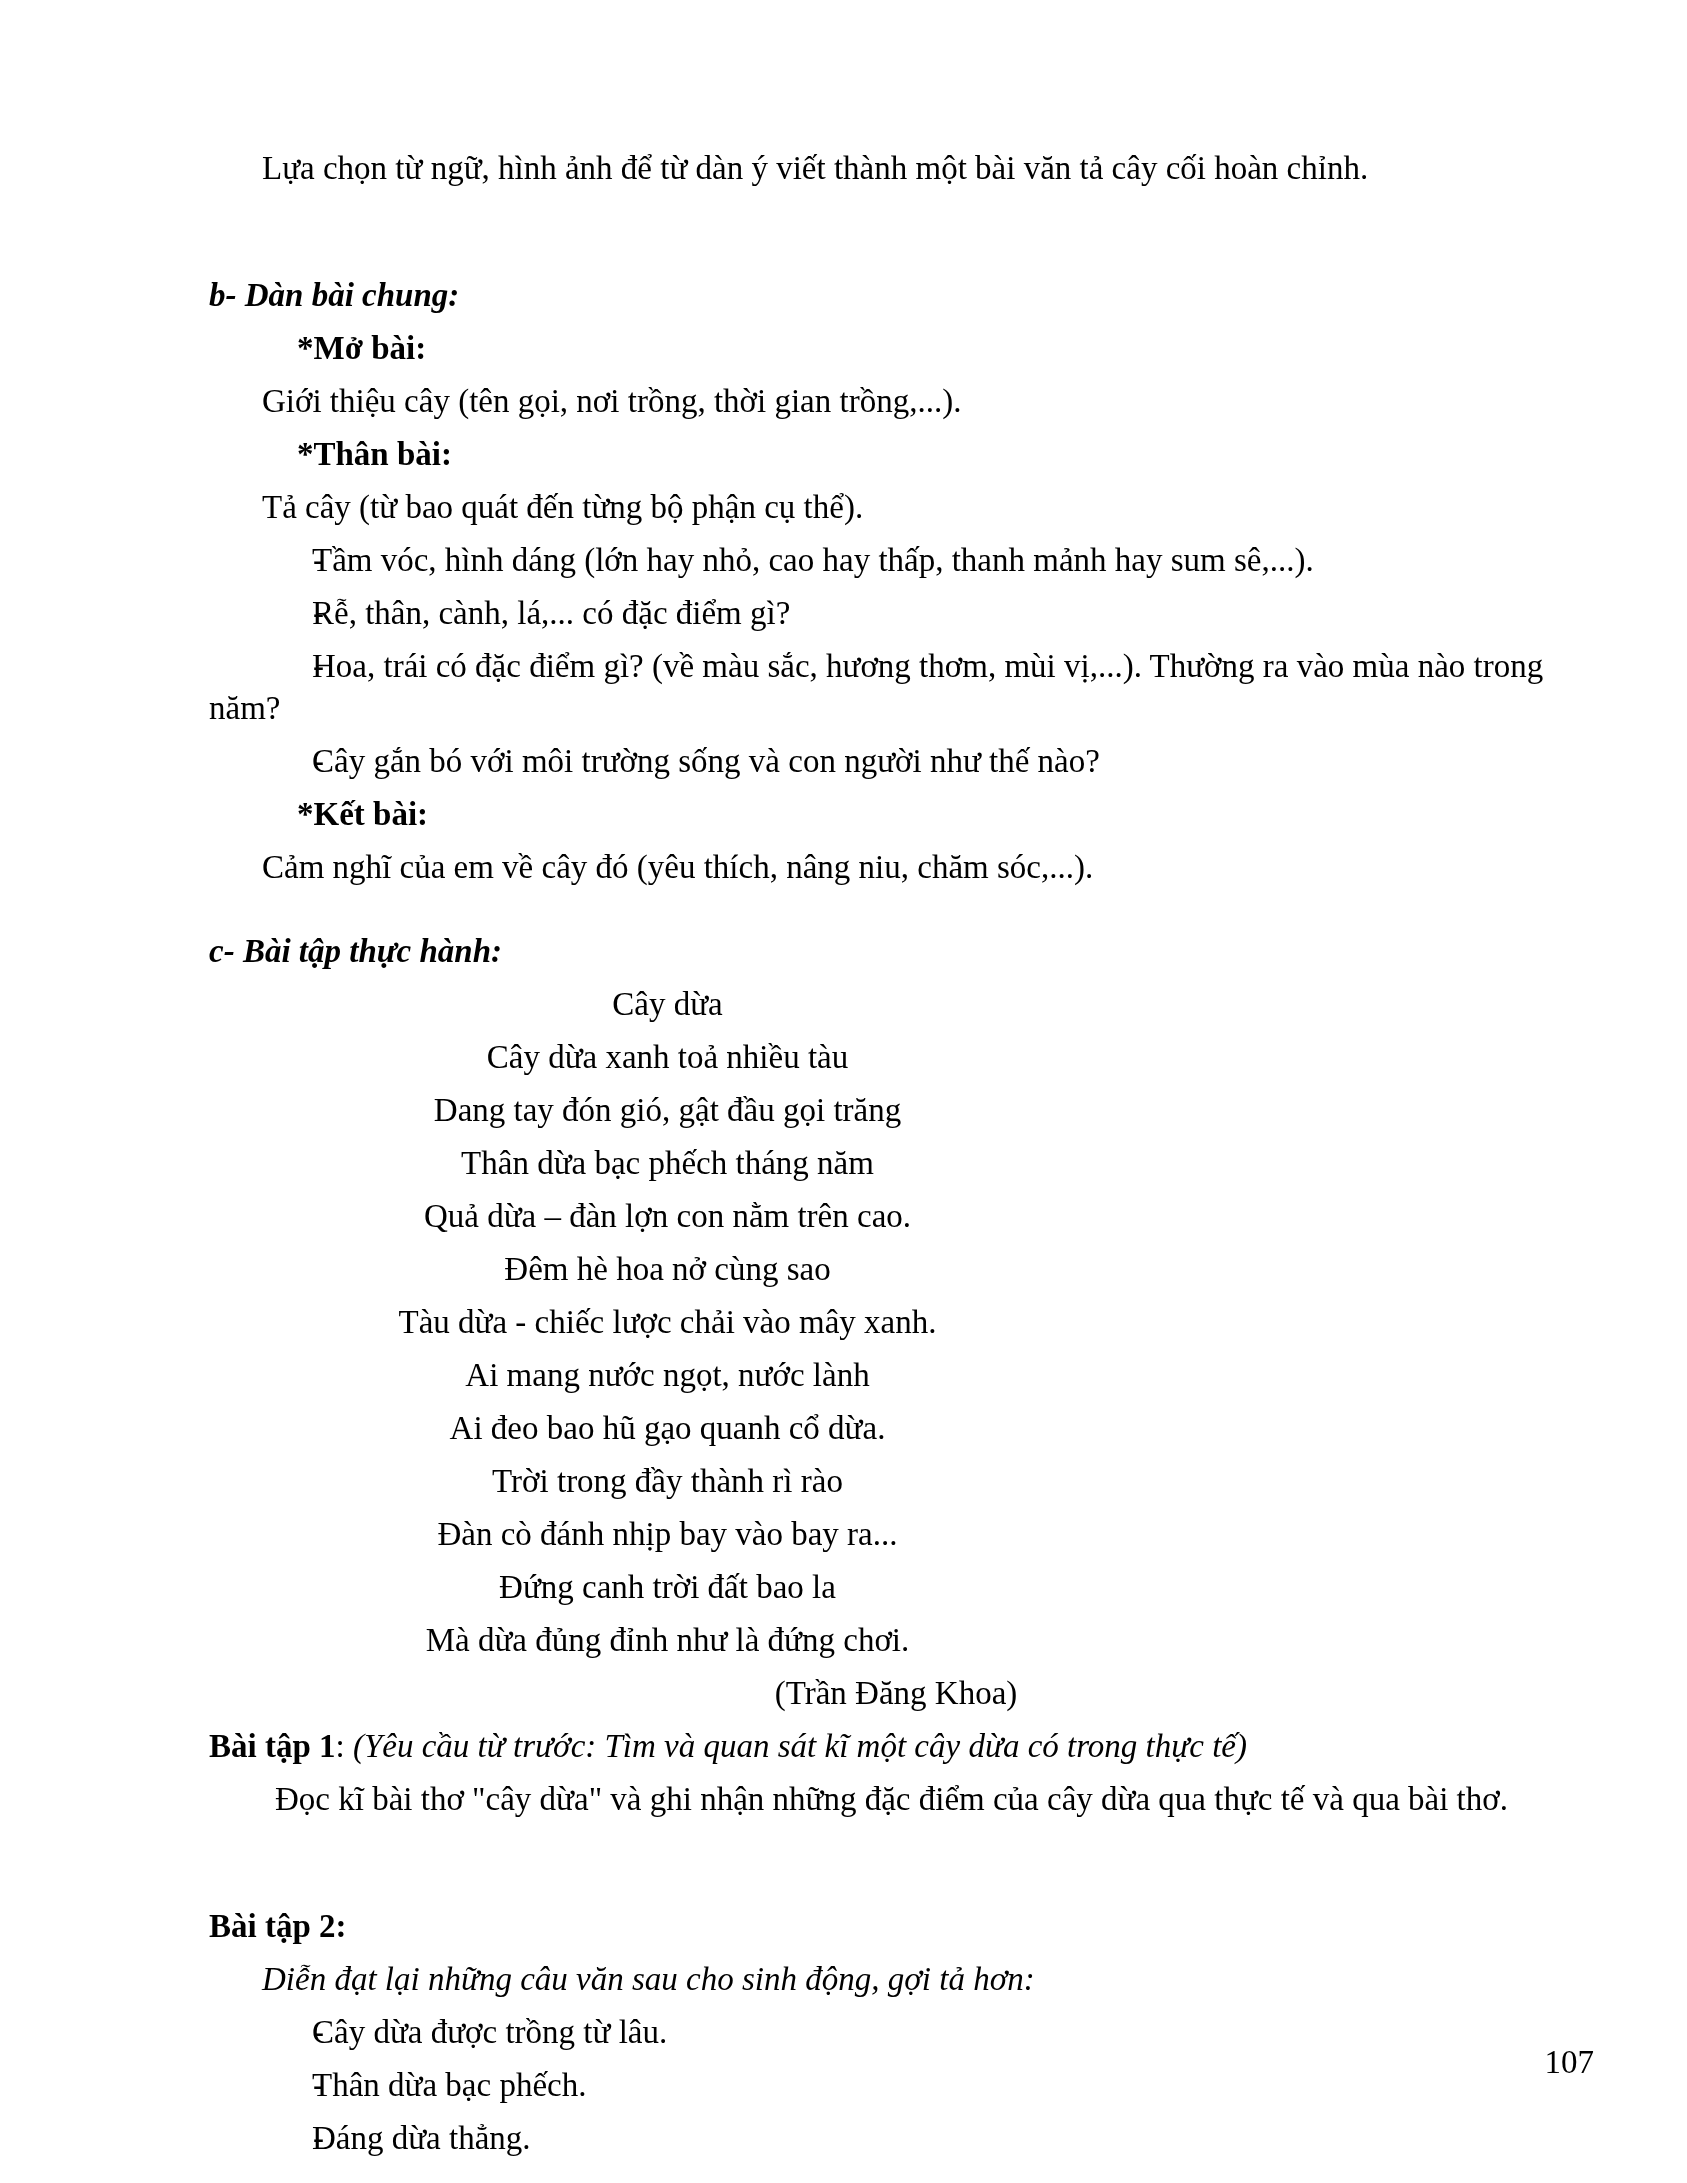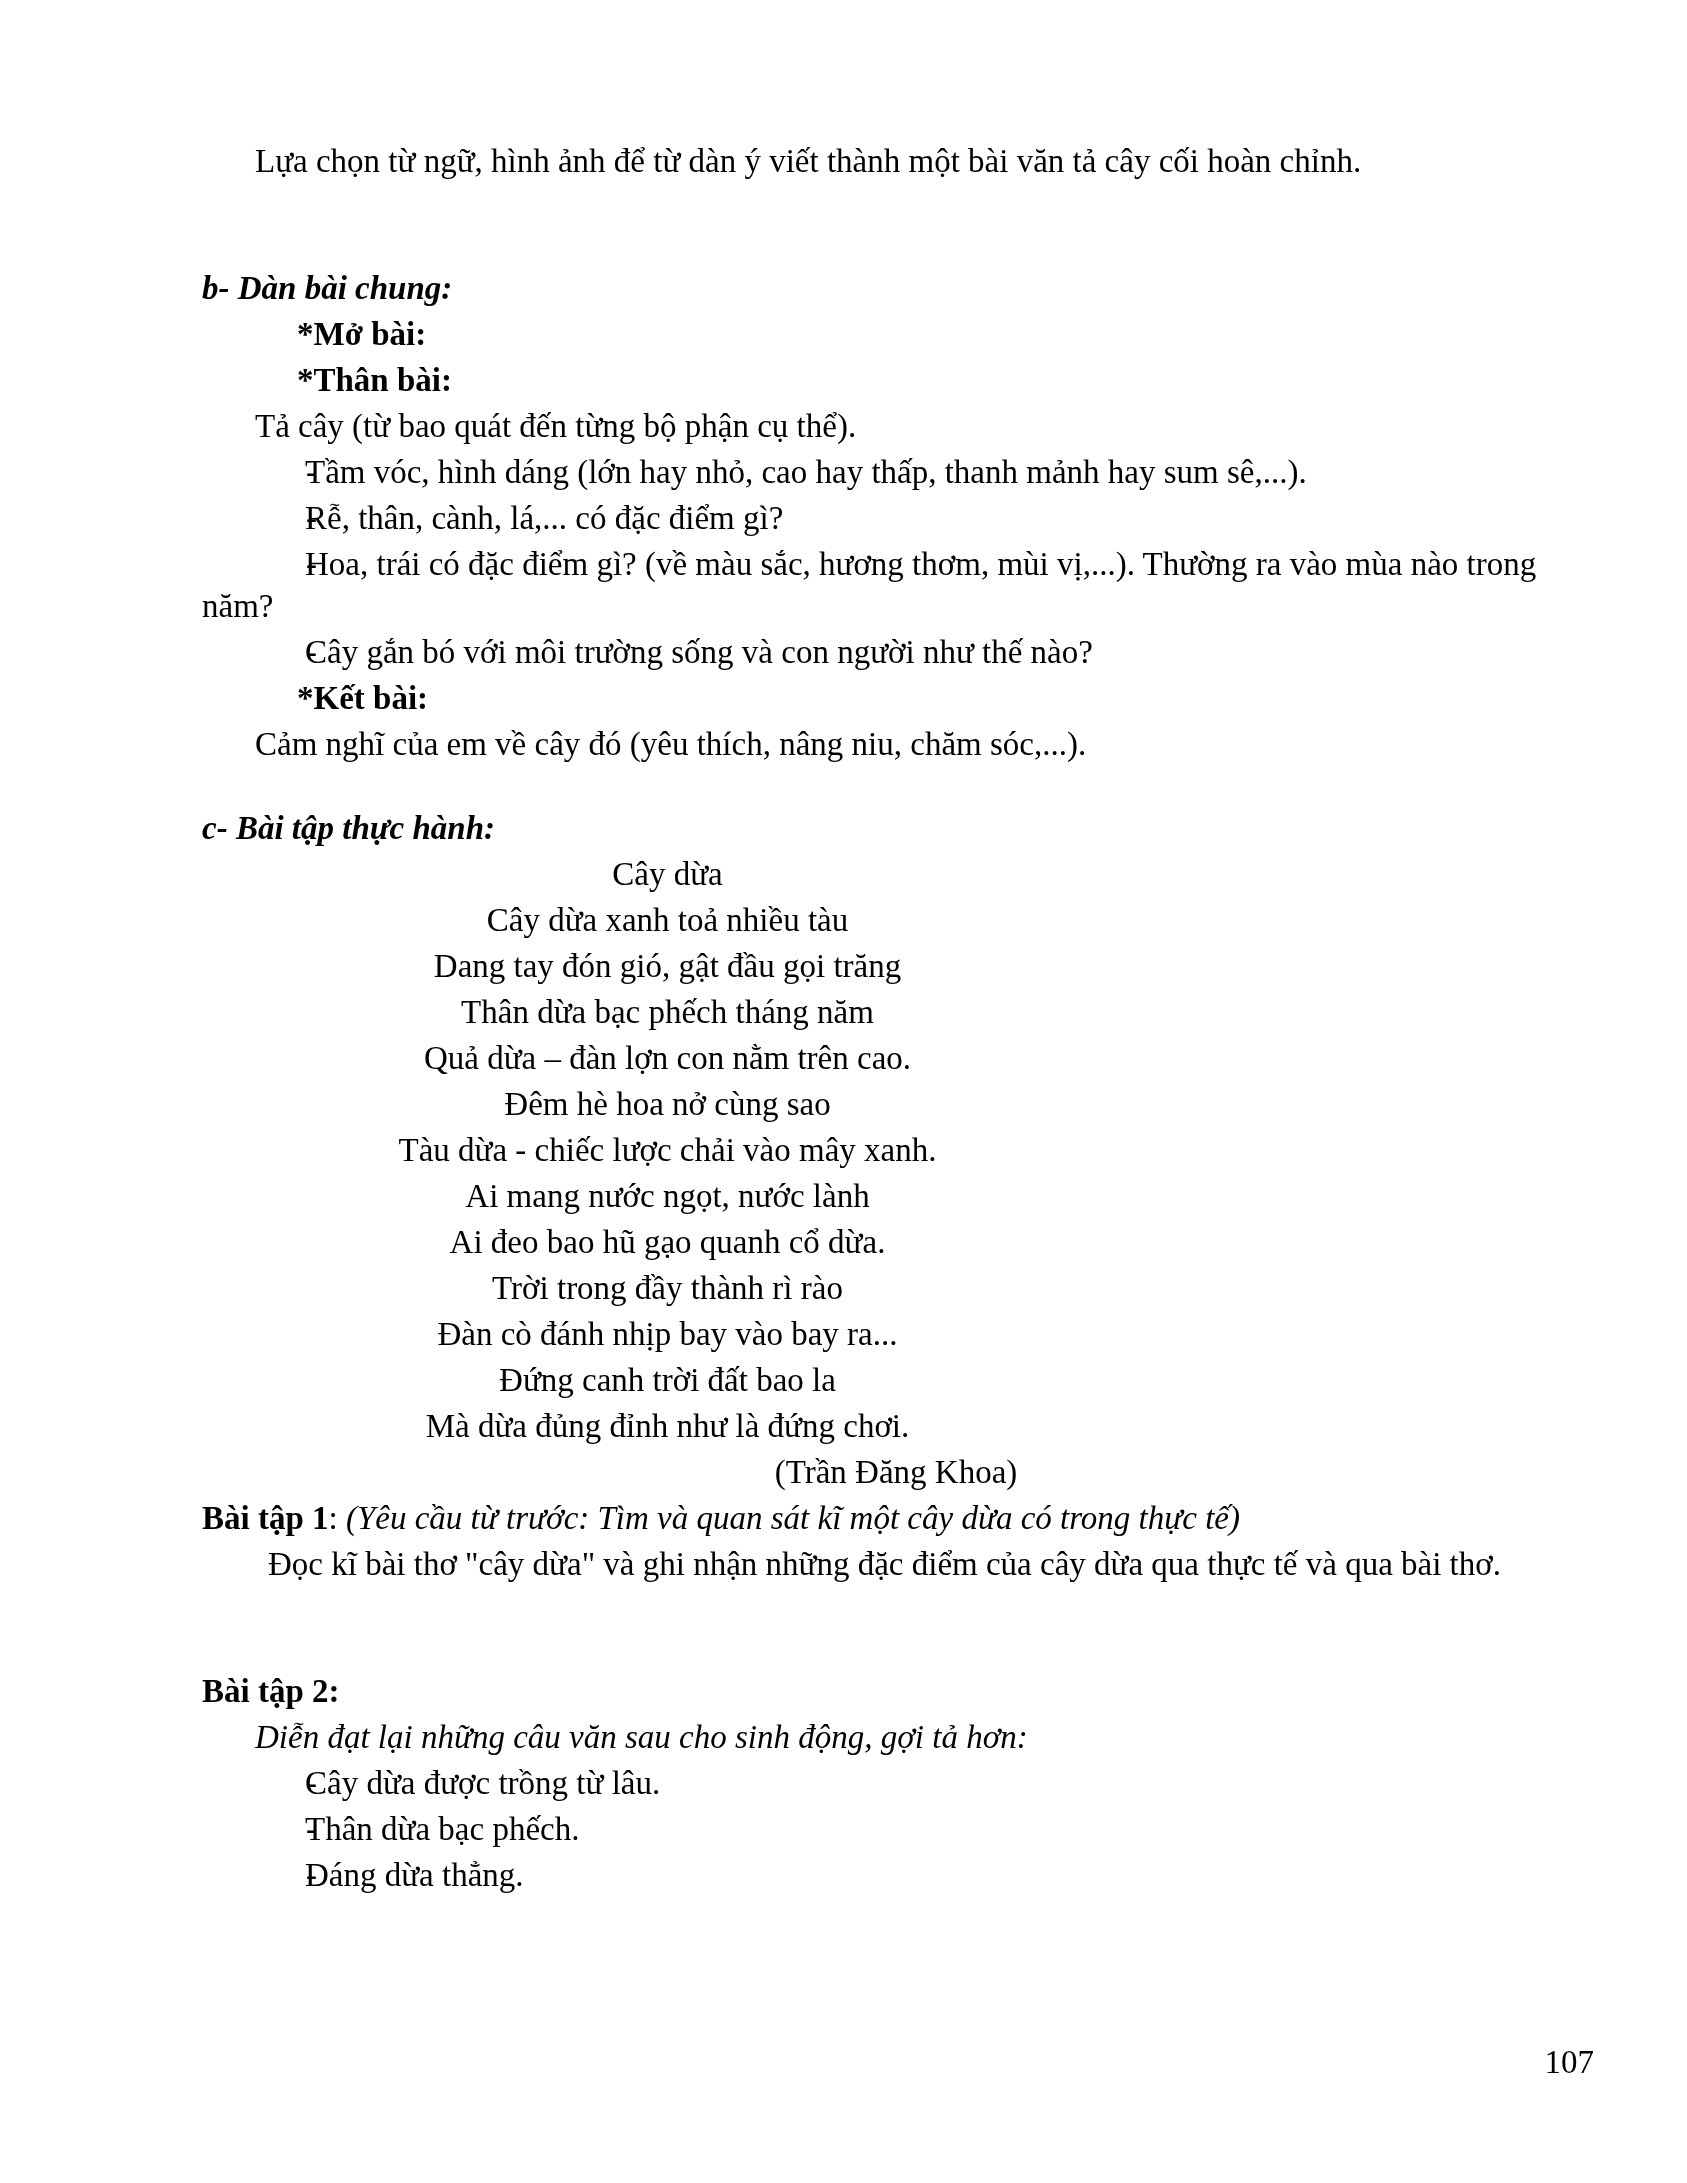--- a/index.html
+++ b/index.html
@@ -13,21 +13,21 @@
     height: 2183px;
     background: #ffffff;
     color: #000000;
     font-family: "Liberation Serif", serif;
     font-size: 33px;
     line-height: 42px;
     box-sizing: border-box;
     padding: 136px 93px 0 198px;
     overflow: hidden;
   }
-  p, h2 { margin: 4px; padding: 0; font-size: 33px; line-height: 42px; font-weight: normal; }
+  p, h2 { margin: 11px; padding: 0; font-size: 33px; line-height: 42px; font-weight: normal; }
   .indent  { text-indent: 53px; }
   .indent2 { text-indent: 66px; }
   .bold    { font-weight: bold; }
   .heading { font-weight: bold; font-style: italic; }
   .italic  { font-style: italic; }
   .subhead { margin-left: 99px; font-weight: bold; }
   .gap1 { margin-top: 42px; }
   .gap2 { margin-top: 85px; }
   .dash-item { text-indent: 52px; }
   .dash { display: inline-block; width: 51px; }
@@ -44,20 +44,21 @@
 </head>
 <body>
 
 <div class="page">
 
   <p class="indent">Lựa chọn từ ngữ, hình ảnh để từ dàn ý viết thành một bài văn tả cây cối hoàn chỉnh.</p>
 
   <h2 class="heading gap2">b- Dàn bài chung:</h2>
 
   <p class="subhead">*Mở bài:</p>
+  <p class="indent">Giới thiệu cây (tên gọi, nơi trồng, thời gian trồng,...).</p>
 
   <p class="subhead">*Thân bài:</p>
   <p class="indent">Tả cây (từ bao quát đến từng bộ phận cụ thể).</p>
 
   <p class="dash-item"><span class="dash">-</span><span>Tầm vóc, hình dáng (lớn hay nhỏ, cao hay thấp, thanh mảnh hay sum sê,...).</span></p>
   <p class="dash-item"><span class="dash">-</span><span>Rễ, thân, cành, lá,... có đặc điểm gì?</span></p>
   <p class="dash-item"><span class="dash">-</span><span>Hoa, trái có đặc điểm gì? (về màu sắc, hương thơm, mùi vị,...). Thường ra vào mùa nào trong năm?</span></p>
   <p class="dash-item"><span class="dash">-</span><span>Cây gắn bó với môi trường sống và con người như thế nào?</span></p>
 
   <p class="subhead">*Kết bài:</p>

